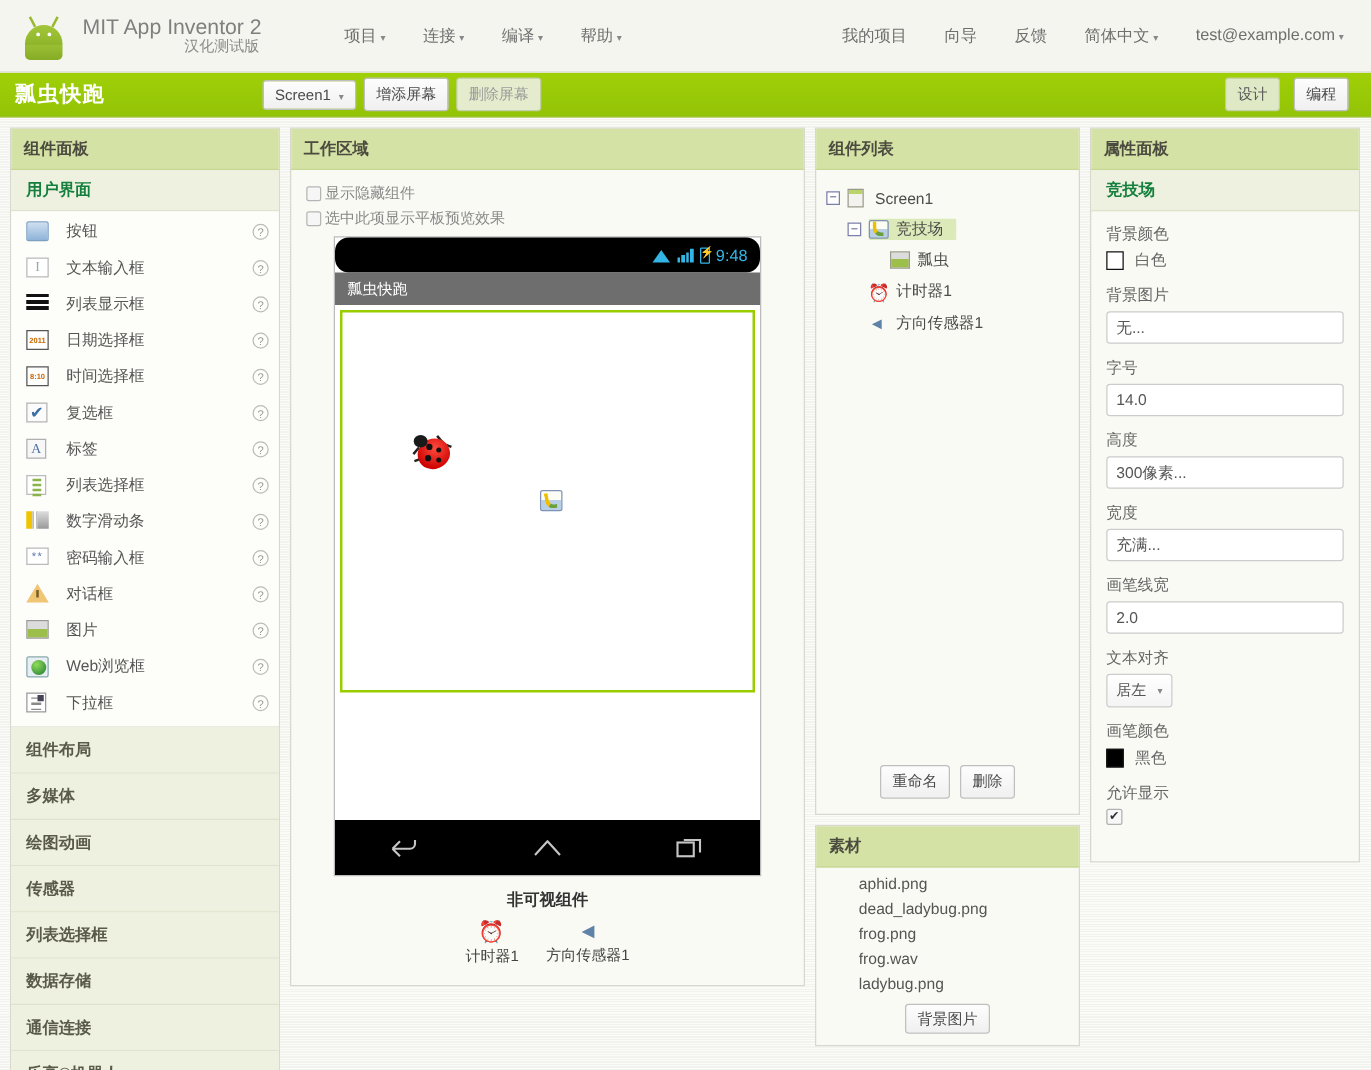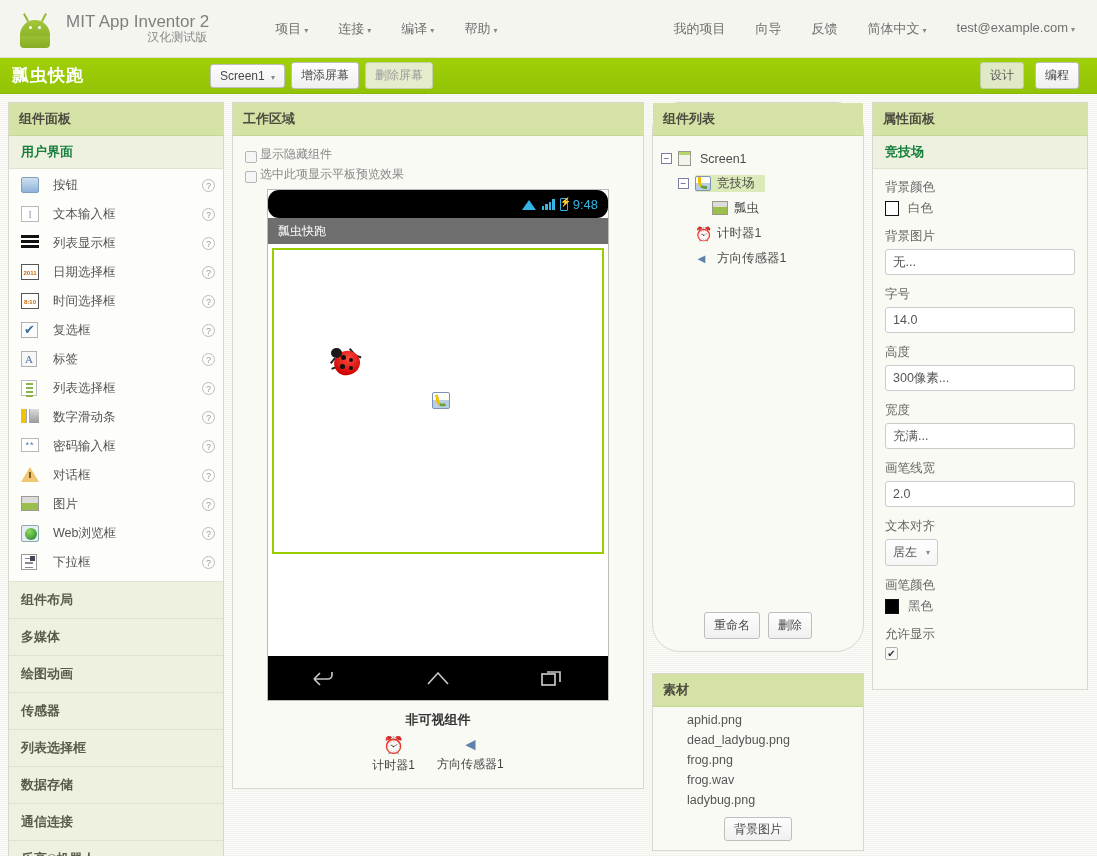--- a/index.html
+++ b/index.html
@@ -125,21 +125,21 @@
   .ic-image {width:18px;height:15px;border:1px solid #999;background:linear-gradient(#dcdcdc 45%,#9bbf4a 45%);}
   .ic-web {width:18px;height:17px;border:1px solid #8aa;background:#e8eef6;border-radius:2px;position:relative;}
   .ic-web:after{content:"";position:absolute;left:3px;top:2px;width:12px;height:12px;border-radius:50%;background:radial-gradient(circle at 35% 30%,#8fdc5a,#1d7a2f);}
   .ic-spinner {width:16px;height:16px;border:1px solid #999;background:#fff;position:relative;}
   .ic-spinner i{display:block;height:1.5px;background:#8a8a8a;margin:3px 3px 0 3px;}
   .ic-spinner:after{content:"";position:absolute;right:1px;top:1px;width:5px;height:5px;background:#445;}
 
   
   .viewer { width:412px; }
   .viewer-body { padding:10px 12px 14px; }
-  .chk-row { display:flex; align-items:flex-end; gap:3px; margin-bottom:3px; }
+  .chk-row { display:flex; align-items:center; gap:3px; margin-bottom:3px; }
   .chk {
     width:12px;height:12px;border:1px solid #b5b5b5;background:#f6f6f6;border-radius:2px;flex:none;
   }
   .chk-lbl { font-size:12px; color:#888; }
   .phone {
     width:342px; margin:6px auto 0; background:#fff;
     border:1px solid #bbb;
   }
   .phone-status {
     height:28px;background:#000;display:flex;align-items:center;justify-content:flex-end;
@@ -176,37 +176,37 @@
   .phone-nav { height:44px; background:#000; display:flex; align-items:center; justify-content:space-around;}
   .nav-back,.nav-home,.nav-recent{ opacity:.85 }
   .nonvis-title{ text-align:center; font-size:13px;font-weight:bold;color:#333;margin-top:10px;}
   .nonvis-row{ display:flex; justify-content:center; gap:22px; margin-top:6px;}
   .nv{ text-align:center; font-size:12px;color:#444;}
   .nv-ico{ font-size:17px; margin-bottom:1px; }
   .ico-clock{color:#d8a32a;}
   .ico-sensor{color:#5f82a8;}
 
   
-  .comps { width:212px;border-radius:28px; }
+  .comps { width:212px; }
   .tree { padding:10px 8px 8px; min-height:470px; }
   .tnode { display:flex; align-items:center; font-size:12.5px; color:#4b4b4b; height:25px; cursor:pointer;}
   .toggle {
     width:11px;height:11px;border:1px solid #7a7fa8;background:#fff;color:#4a4f7a;
     font-size:10px;line-height:9px;text-align:center;margin-right:6px;flex:none;
   }
   .ticon{width:17px;height:16px;margin-right:5px;flex:none;position:relative;}
   .sel { background:#dce9b8; padding-right:10px; border-radius:1px;}
   .ic-screen{width:13px;height:15px;background:linear-gradient(#b9d468 0 3px,#f2f2ee 3px);border:1px solid #9a9a8a;}
   .ic-canvas{width:16px;height:15px;border:1px solid #7e93b5;border-radius:2px;background:linear-gradient(#fcfdf4 45%,#b9cfe5 45%);}
   .ic-canvas:after{content:"";position:absolute;left:3px;top:1px;width:6px;height:9px;border-left:3px solid #f0c000;border-bottom:3px solid #6a9f3a;border-radius:0 0 0 7px;}
   .ic-sprite{width:16px;height:14px;border:1px solid #9a9a8a;background:linear-gradient(#dcdcdc 45%,#9bbf4a 45%);}
   .tree-btns{ display:flex; justify-content:center; gap:8px; padding:6px 0 12px;}
 
   
-  .media { margin-top:21px; }
+  .media { margin-top:8px; }
   .media-body{ padding:3px 0 12px; }
   .media-item{ font-size:12.5px; color:#555; padding:3px 0 3px 34px; cursor:pointer;}
   .media-btn-wrap{ text-align:center; margin-top:9px;}
 
   
   .props { width:216px; }
   .props-body{ padding:10px 12px 14px; min-height:520px; }
   .p-label{ font-size:12.5px; color:#666; margin:0 0 4px; }
   .p-group{ margin-bottom:11px; }
   .p-input{

